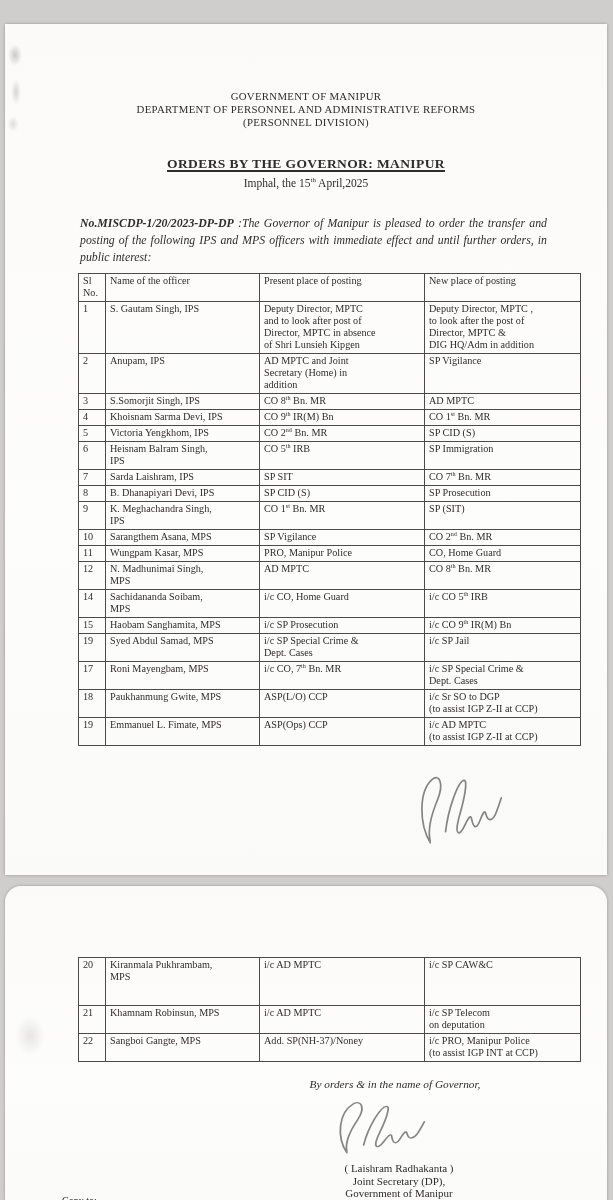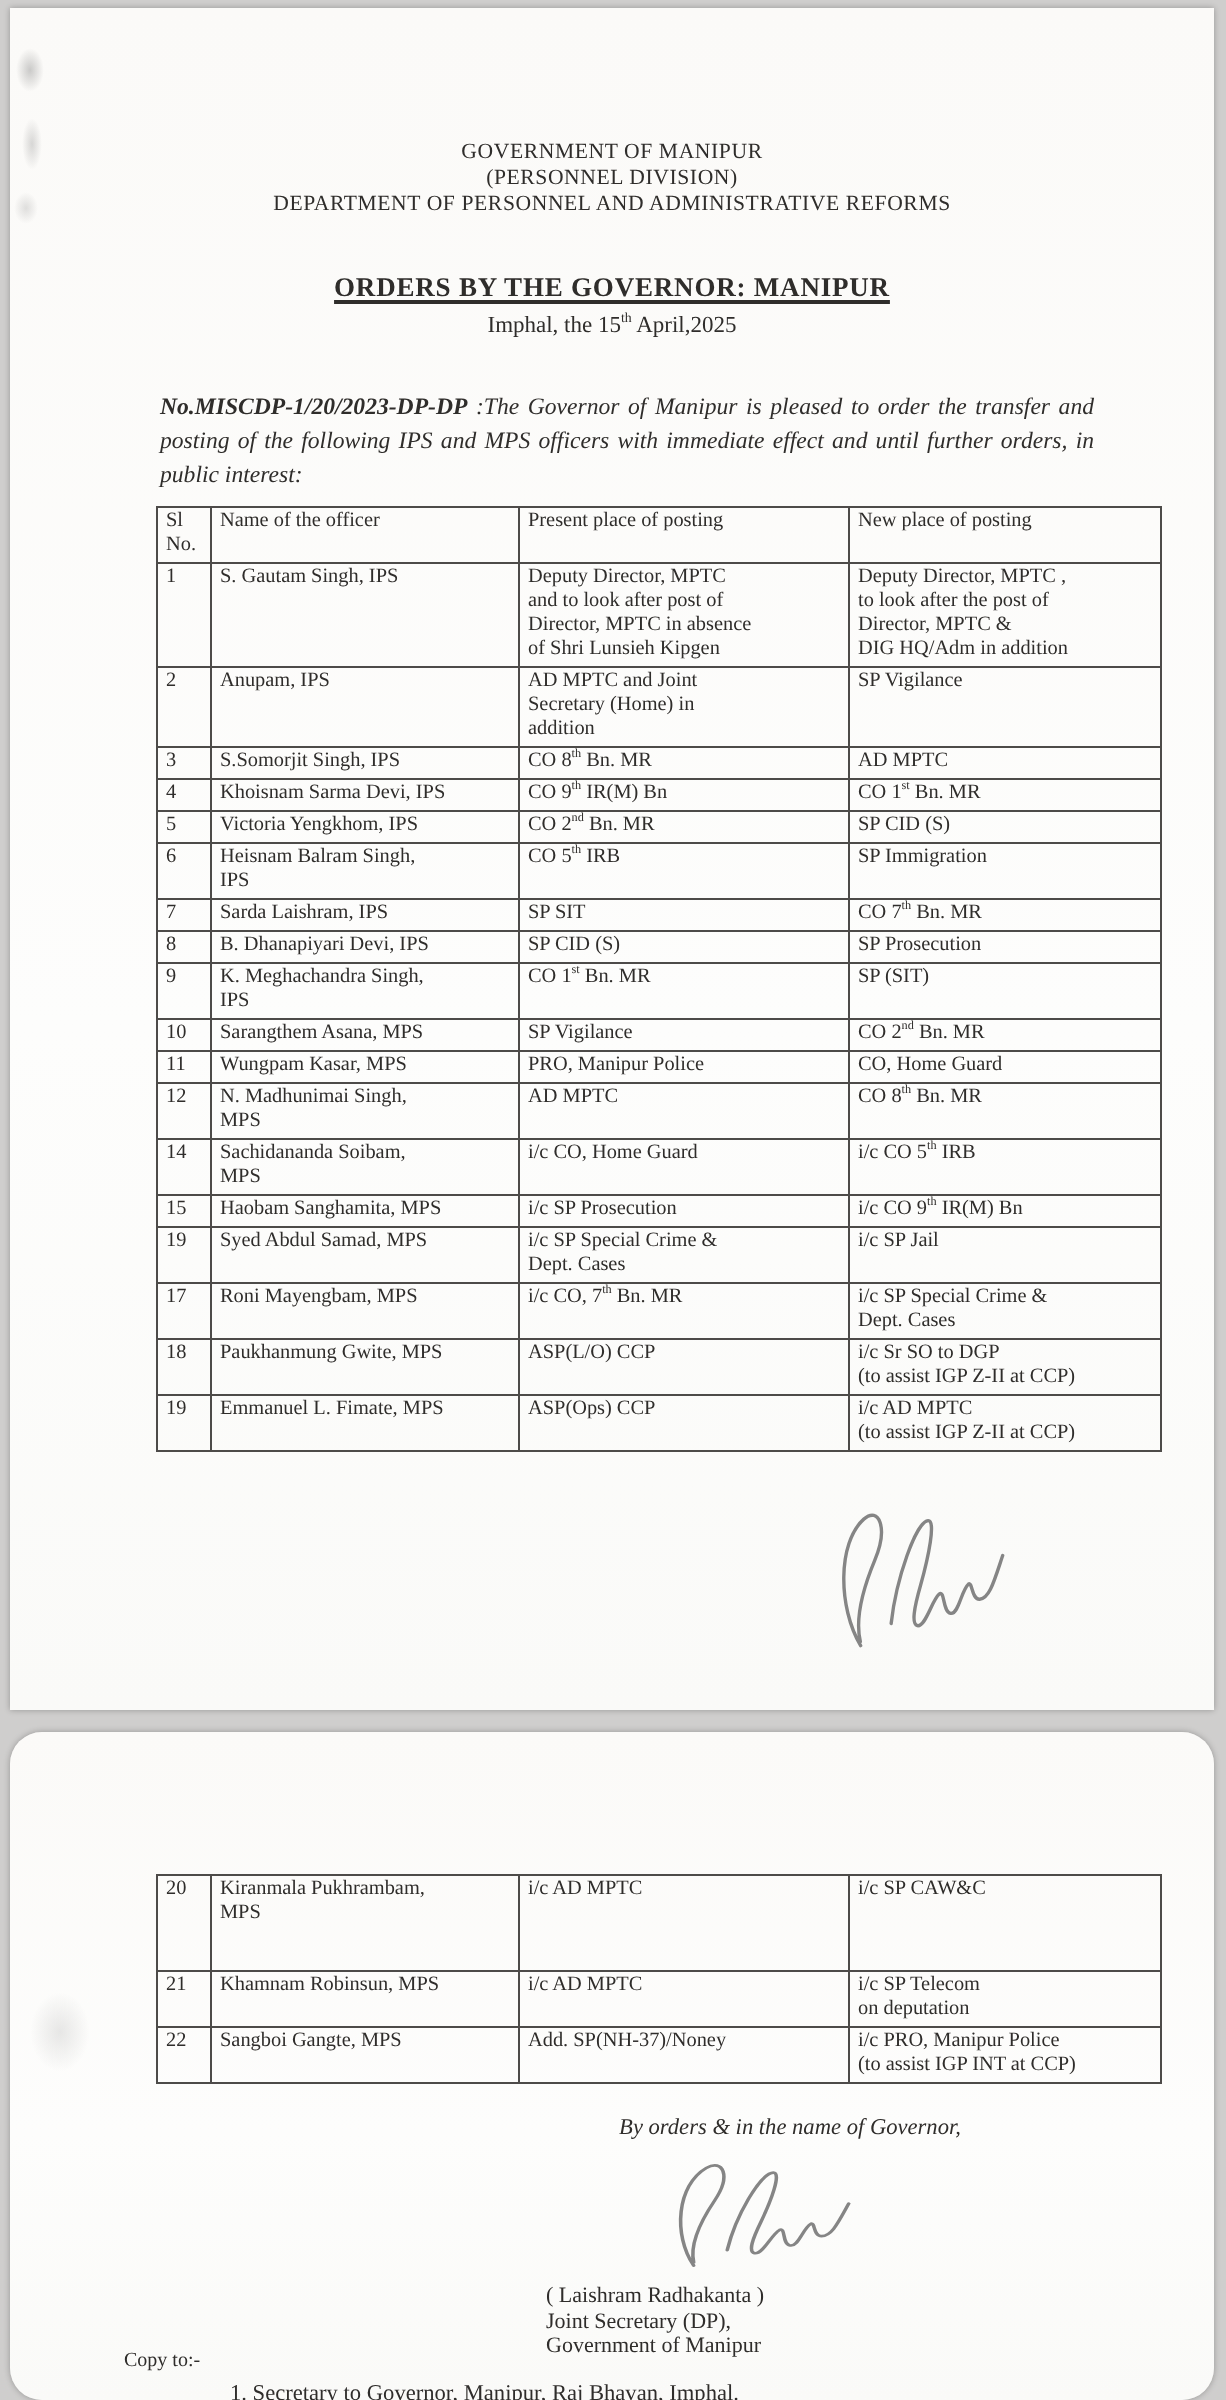--- a/index.html
+++ b/index.html
@@ -7,20 +7,21 @@
     width:613px;height:1200px;overflow:hidden;position:relative;
     background:#cfcecd;
     font-family:"Liberation Serif","DejaVu Serif",serif;
     color:#2f2d2b;
   }
   .page{
     position:absolute;left:5px;width:602px;
     background:linear-gradient(180deg,#fbfaf8 0%,#fdfdfc 60%,#fafaf8 100%);
     box-shadow:0 0 3px rgba(0,0,0,.28);
     overflow:hidden;
+    margin-top:20px;
   }
   #page1{top:4px;height:851px;}
   #page2{top:866px;height:334px;border-radius:16px;}
 
   .smudge{position:absolute;border-radius:50%;pointer-events:none;}
   .s1{left:3px;top:20px;width:14px;height:22px;background:radial-gradient(ellipse at center,rgba(110,110,110,.35),rgba(110,110,110,0) 70%);}
   .s2{left:6px;top:55px;width:10px;height:26px;background:radial-gradient(ellipse at center,rgba(120,120,120,.28),rgba(120,120,120,0) 70%);}
   .s3{left:2px;top:92px;width:12px;height:16px;background:radial-gradient(ellipse at center,rgba(120,120,120,.22),rgba(120,120,120,0) 70%);}
   .s4{left:10px;top:130px;width:30px;height:40px;background:radial-gradient(ellipse at center,rgba(130,130,130,.18),rgba(130,130,130,0) 70%);}
 
@@ -47,37 +48,37 @@
   table.gov th{height:24px;}
   sup{font-size:.6em;line-height:0;vertical-align:super;}
   #page2 tr.row-20 td{height:44px;}
 
   .signature{position:absolute;}
   #sig1{left:405px;top:742px;transform:rotate(-4deg);}
   #sig2{left:323px;top:211px;}
   .signature path{stroke:#858585;stroke-width:1.7;fill:none;stroke-linecap:round;}
 
   .closing{position:absolute;top:192px;left:232px;width:316px;text-align:center;font-size:11.3px;font-style:italic;}
-  .signatory{position:absolute;top:276px;left:268px;width:252px;text-align:left;
+  .signatory{position:absolute;top:276px;left:268px;width:252px;text-align:center;
     font-size:11px;line-height:12.5px;}
   .copy-to{position:absolute;top:309px;left:57px;font-size:10px;}
   .copy-item{position:absolute;top:325px;left:110px;font-size:11.3px;white-space:nowrap;}
 </style>
 </head>
 <body>
 
 <div class="page" id="page1">
   <div class="smudge s1"></div>
   <div class="smudge s2"></div>
   <div class="smudge s3"></div>
 
   <div class="doc-header">
     <div>GOVERNMENT OF MANIPUR</div>
+    <div>DEPARTMENT OF PERSONNEL AND ADMINISTRATIVE REFORMS</div>
     <div>(PERSONNEL DIVISION)</div>
-    <div>DEPARTMENT OF PERSONNEL AND ADMINISTRATIVE REFORMS</div>
   </div>
 
   <div class="doc-title">ORDERS BY THE GOVERNOR: MANIPUR</div>
   <div class="dateline">Imphal, the 15<sup>th</sup> April,2025</div>
 
   <p class="order-para"><span class="order-no">No.MISCDP-1/20/2023-DP-DP</span><span> :The Governor of Manipur is pleased to order the transfer and posting of the following IPS and MPS officers with immediate effect and until further orders, in public interest:</span></p>
 
   <table class="gov">
     <colgroup>
         <col class="c-sl">

